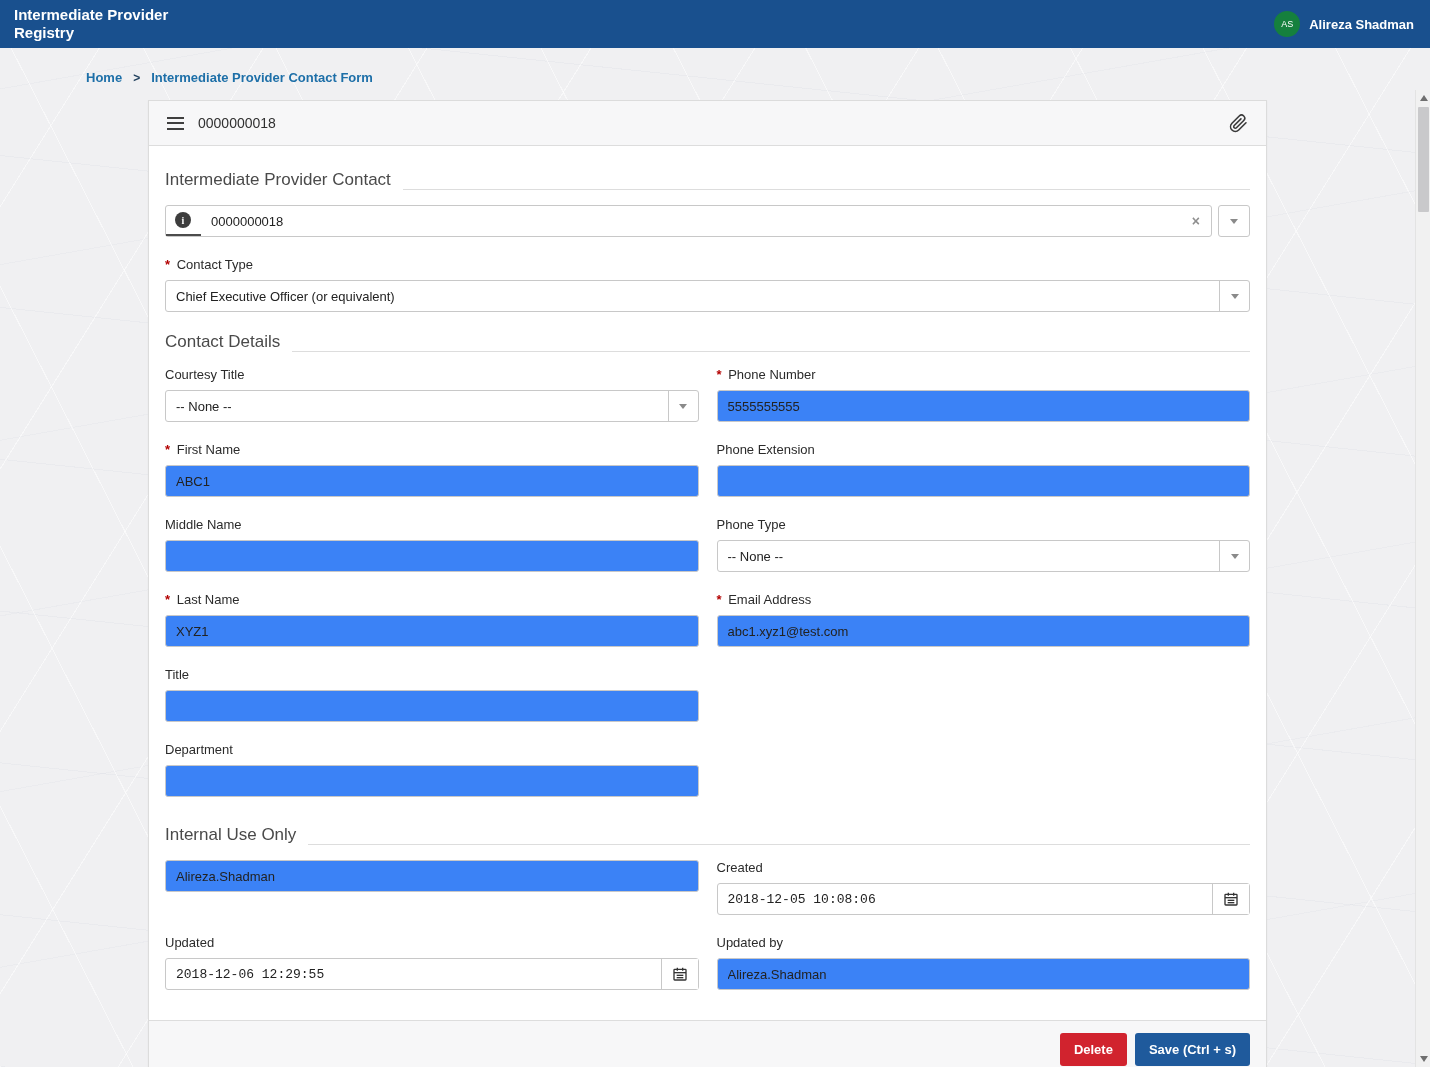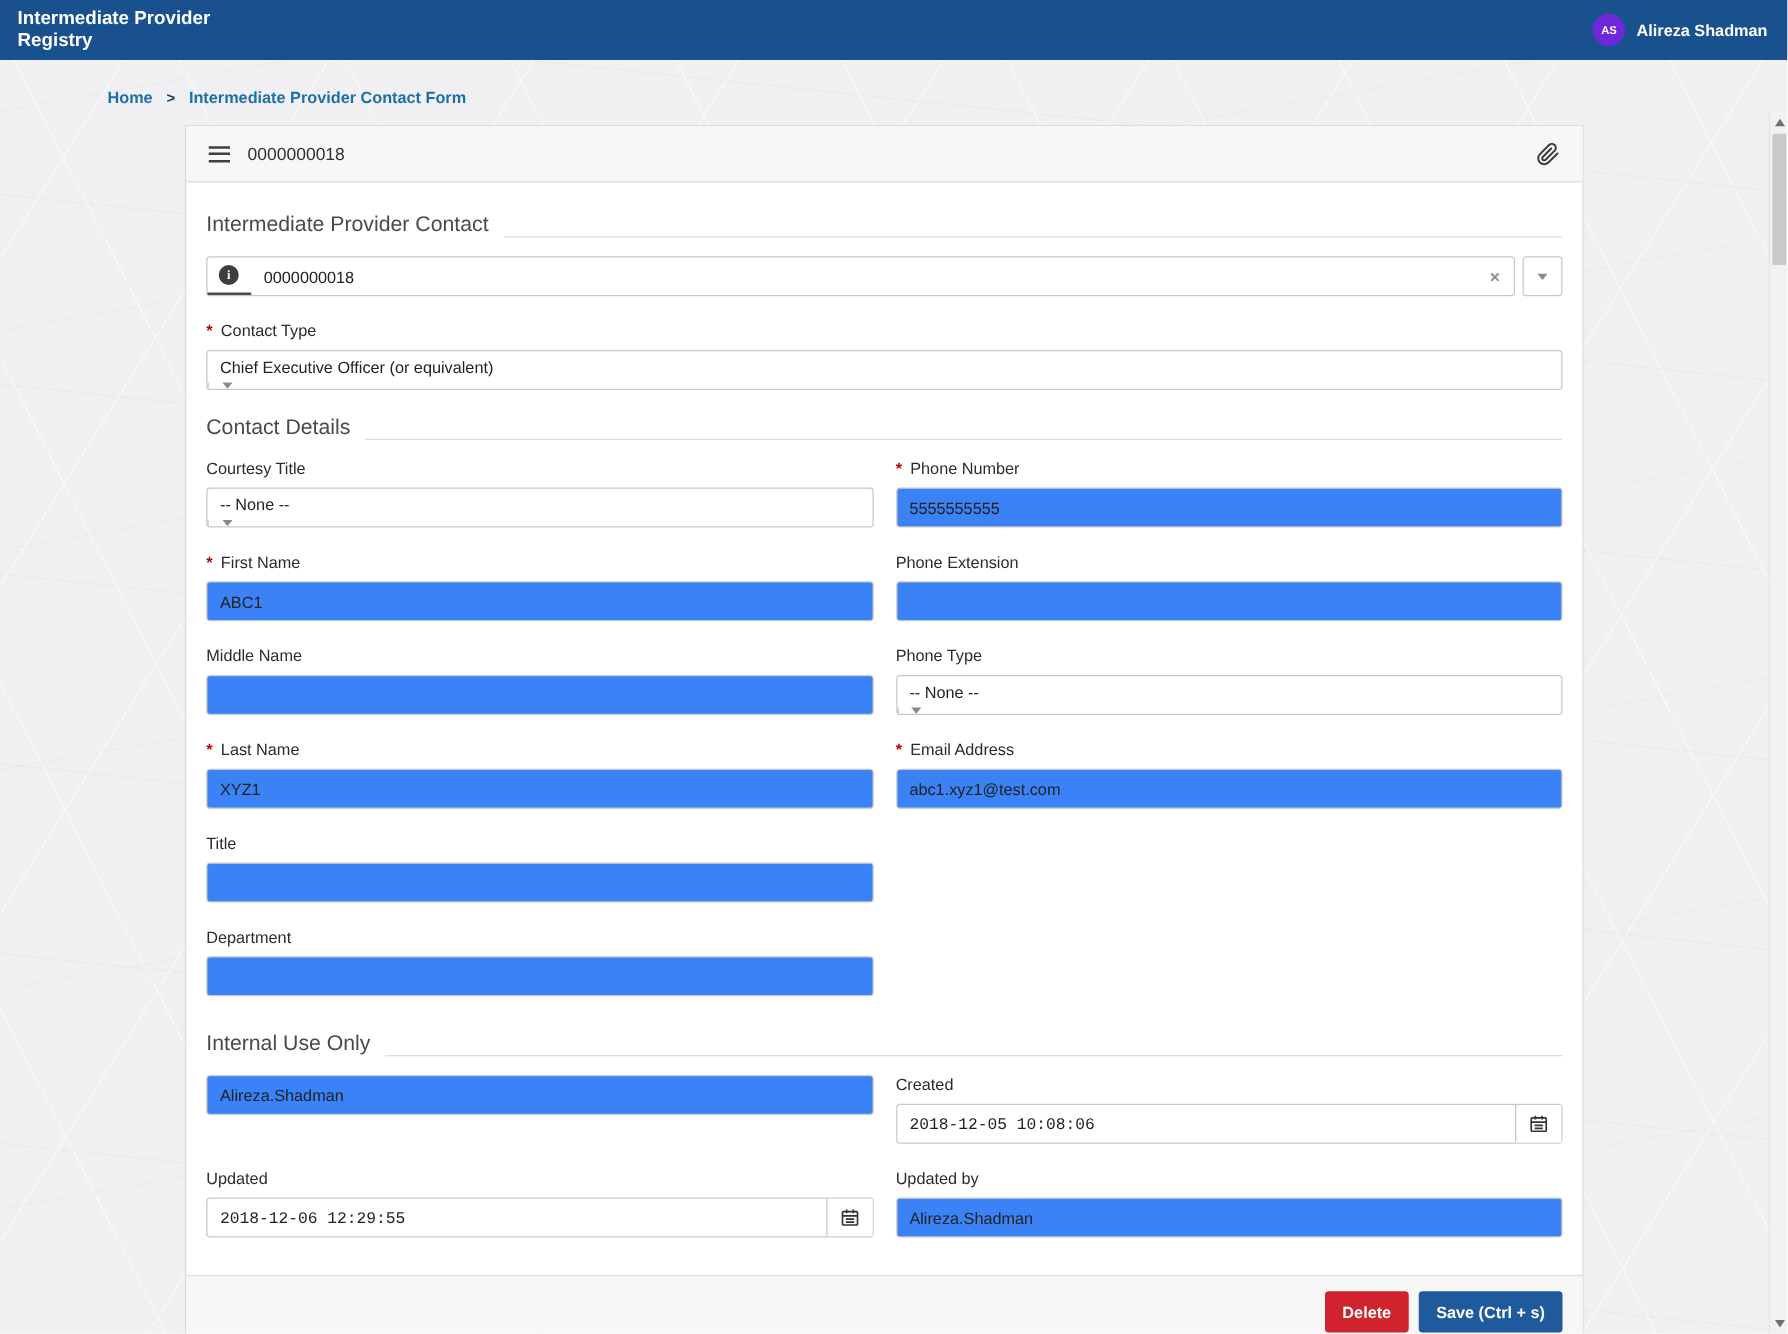--- a/index.html
+++ b/index.html
@@ -4,21 +4,21 @@
 <style>
   * { box-sizing: border-box; margin: 0; padding: 0; }
   html, body { width: 1430px; height: 1067px; overflow: hidden; }
   body { font-family: "Liberation Sans", sans-serif; background: #fff; }
   .page { position: relative; width: 1430px; height: 1067px; overflow: hidden; }
 
   
   .topbar { height: 48px; background: #19508e; display: flex; align-items: center; justify-content: space-between; padding: 0 16px 0 14px; }
   .app-title { color: #fff; font-weight: bold; font-size: 15px; line-height: 18px; width: 210px; }
   .user { display: flex; align-items: center; gap: 9px; cursor: pointer; }
-  .avatar { width: 26px; height: 26px; border-radius: 50%; background: #6d28d9; color: #fff; font-size: 9px; font-weight: bold; display: flex; align-items: center; justify-content: center; }
+  .avatar { width: 26px; height: 26px; border-radius: 50%; background: #15803d; color: #fff; font-size: 9px; font-weight: normal; display: flex; align-items: center; justify-content: center; }
   .user-name { color: #fff; font-size: 13px; font-weight: bold; }
 
   
   .content {
     position: relative; height: 1019px; padding-top: 22px;
     background-color: #f0f0f2;
     background-image:
       repeating-linear-gradient(63deg, rgba(255,255,255,.55) 0px, rgba(255,255,255,.55) 1px, transparent 1px, transparent 118px),
       repeating-linear-gradient(-58deg, rgba(255,255,255,.55) 0px, rgba(255,255,255,.55) 1px, transparent 1px, transparent 139px),
       repeating-linear-gradient(6deg, rgba(150,160,185,.07) 0px, rgba(150,160,185,.07) 1px, transparent 1px, transparent 151px),
@@ -55,21 +55,21 @@
   
   .ref-row { display: flex; gap: 6px; }
   .ref-box { flex: 1; display: flex; align-items: center; height: 32px; border: 1px solid #c8c8c8; border-radius: 3px; background: #fff; }
   .ref-icon-wrap { height: 100%; display: flex; align-items: center; padding: 0 10px 0 9px; border-bottom: 2px solid #4c4c4c; cursor: pointer; }
   .info-circle { width: 16px; height: 16px; border-radius: 50%; background: #3d3d3d; color: #fff; font-size: 10px; font-weight: bold; font-family: "Liberation Serif", serif; display: flex; align-items: center; justify-content: center; }
   .ref-input { flex: 1; border: none; height: 100%; font-size: 13px; color: #222; padding: 0 10px; outline: none; font-family: inherit; background: transparent; }
   .clear-x { padding: 0 11px; color: #8f8f8f; font-size: 14px; font-weight: bold; cursor: pointer; }
   .lookup-btn { width: 32px; height: 32px; border: 1px solid #c8c8c8; border-radius: 3px; background: #fff; display: flex; align-items: center; justify-content: center; cursor: pointer; flex: none; }
 
   
-  .select { display: flex; align-items: stretch; height: 32px; border: 1px solid #c8c8c8; border-radius: 3px; background: #fff; cursor: pointer; flex-direction: column; }
+  .select { display: flex; align-items: stretch; height: 32px; border: 1px solid #c8c8c8; border-radius: 3px; background: #fff; cursor: pointer; }
   .select-value { flex: 1; display: flex; align-items: center; padding: 0 10px; font-size: 13px; color: #222; }
   .select-arrow { width: 30px; border-left: 1px solid #c8c8c8; display: flex; align-items: center; justify-content: center; flex: none; }
   .caret { width: 0; height: 0; border-left: 4px solid transparent; border-right: 4px solid transparent; border-top: 5px solid #8a8a8a; }
 
   
   .date-group { display: flex; align-items: stretch; height: 32px; border: 1px solid #c8c8c8; border-radius: 3px; background: #fff; }
   .date-input { flex: 1; border: none; font-size: 13px; color: #222; padding: 0 10px; outline: none; font-family: Liberation Mono, monospace; background: transparent; }
   .cal-btn { width: 37px; border-left: 1px solid #c8c8c8; display: flex; align-items: center; justify-content: center; cursor: pointer; background: #fff; flex: none; }
 
   

